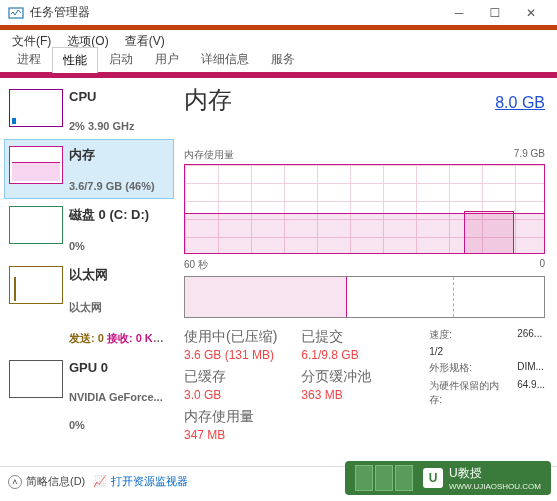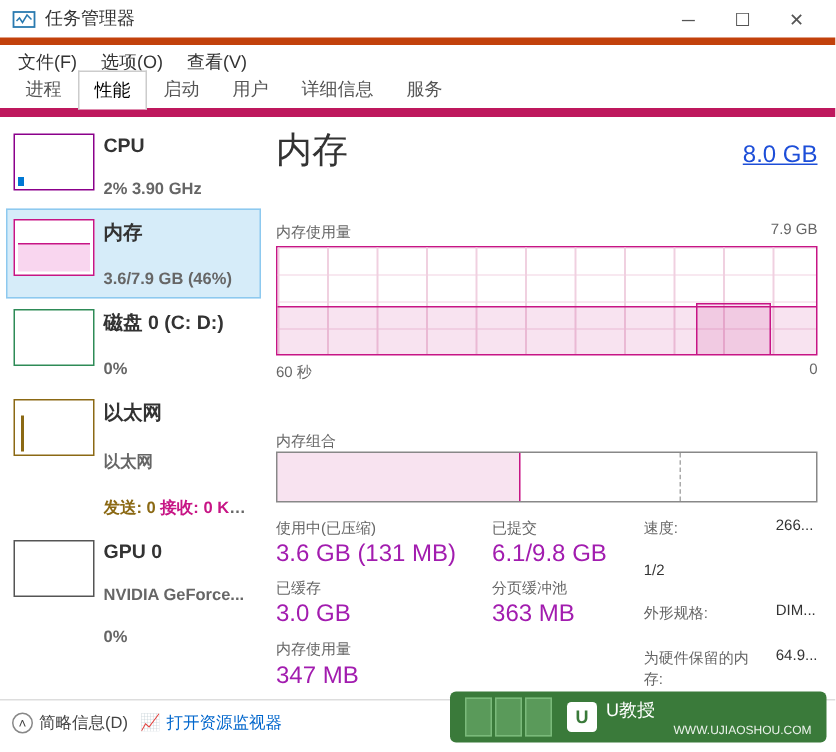--- a/index.html
+++ b/index.html
@@ -41,32 +41,32 @@
 .chart1-fill { position: absolute; left: 0; right: 0; bottom: 0; height: 45%; background: rgba(199,21,133,0.12); border-top: 1px solid #c71585; }
 .chart1-step { position: absolute; right: 30px; bottom: 0; width: 50px; height: 48%; background: rgba(199,21,133,0.12); border: 1px solid #c71585; border-bottom: none; }
 .axis-row { display: flex; justify-content: space-between; font-size: 10px; color: #666; margin-bottom: 4px; }
 .chart2 { height: 42px; border: 1px solid #888; background: #fff; margin-bottom: 10px; display: flex; }
 .chart2 .seg1 { width: 45%; background: rgba(199,21,133,0.12); border-right: 1px solid #c71585; }
 .chart2 .seg2 { width: 30%; border-right: 1px dashed #aaa; }
 .chart2 .seg3 { flex: 1; }
 .stats { display: flex; gap: 10px; }
 .stats-left { display: grid; grid-template-columns: auto auto; gap: 6px 24px; }
 .stat-block { display: flex; flex-direction: column; gap: 2px; }
-.stat-label { font-size: 10px; color: #666; }
-.stat-value { font-size: 16px; color: #a21caf; }
-.stats-right { margin-left: auto; display: flex; flex-direction: column; gap: 16px; font-size: 10px; }
+.stat-label { font-size: 14px; color: #666; }
+.stat-value { font-size: 12px; color: #ef4444; }
+.stats-right { margin-left: auto; display: flex; flex-direction: column; gap: 4px; font-size: 10px; }
 .stats-right .row { display: flex; gap: 8px; }
 .stats-right .k { color: #666; width: 80px; }
 .stats-right .v { color: #333; }
 .footer { height: 30px; border-top: 1px solid #ddd; display: flex; align-items: center; padding: 0 8px; gap: 8px; font-size: 11px; }
 .footer .collapse { display: flex; align-items: center; gap: 4px; color: #444; cursor: pointer; }
 .footer .link { color: #0066cc; cursor: pointer; display: flex; align-items: center; gap: 4px; }
 .circle-btn { width: 14px; height: 14px; border: 1px solid #888; border-radius: 50%; display: inline-flex; align-items: center; justify-content: center; font-size: 9px; }
 .watermark { position: absolute; right: 6px; bottom: 6px; background: #3a7a3a; color: #fff; padding: 4px 10px; border-radius: 4px; display: flex; align-items: center; gap: 6px; font-size: 12px; }
-.watermark .sub { font-size: 8px; opacity: 0.9; display: block; margin-left: 45px; }
+.watermark .sub { font-size: 8px; opacity: 0.9; display: block; }
 .wm-icon { width: 20px; height: 20px; background: #fff; border-radius: 3px; display: flex; align-items: center; justify-content: center; color: #3a7a3a; font-weight: bold; }
 .wm-icons { display: flex; gap: 2px; margin-right: 4px; }
 .wm-icons span { width: 18px; height: 26px; background: #5a9a5a; border: 1px solid #7aba7a; }
 </style>
 </head>
 <body>
 
 <div class="titlebar">
   <svg class="titlebar-icon" viewBox="0 0 16 16">
       <rect x="1" y="3" width="14" height="10" fill="none" stroke="#2a7ab0" stroke-width="1.2"></rect>
@@ -147,23 +147,20 @@
     </div>
     <div class="chart1">
       <div class="chart1-grid"></div>
       <div class="chart1-fill"></div>
       <div class="chart1-step"></div>
     </div>
     <div class="axis-row">
       <span>60 秒</span>
       <span>0</span>
     </div>
-    <div class="chart-label-row">
-      <span>内存组合</span>
-    </div>
     <div class="chart2">
       <div class="seg1"></div>
         <div class="seg2"></div>
         <div class="seg3"></div>
     </div>
 
     <div class="stats">
       <div class="stats-left">
         <div class="stat-block">
           <span class="stat-label">使用中(已压缩)</span>

